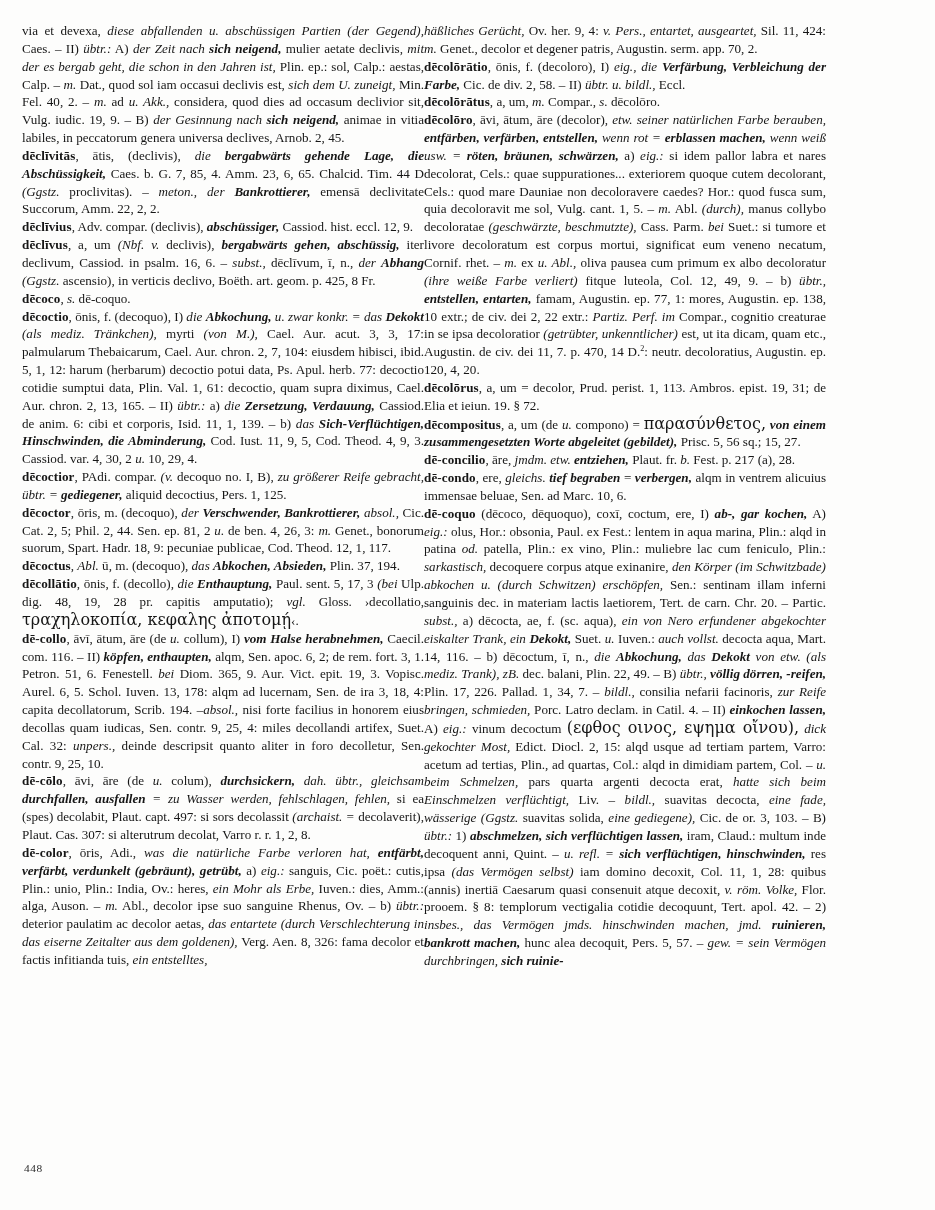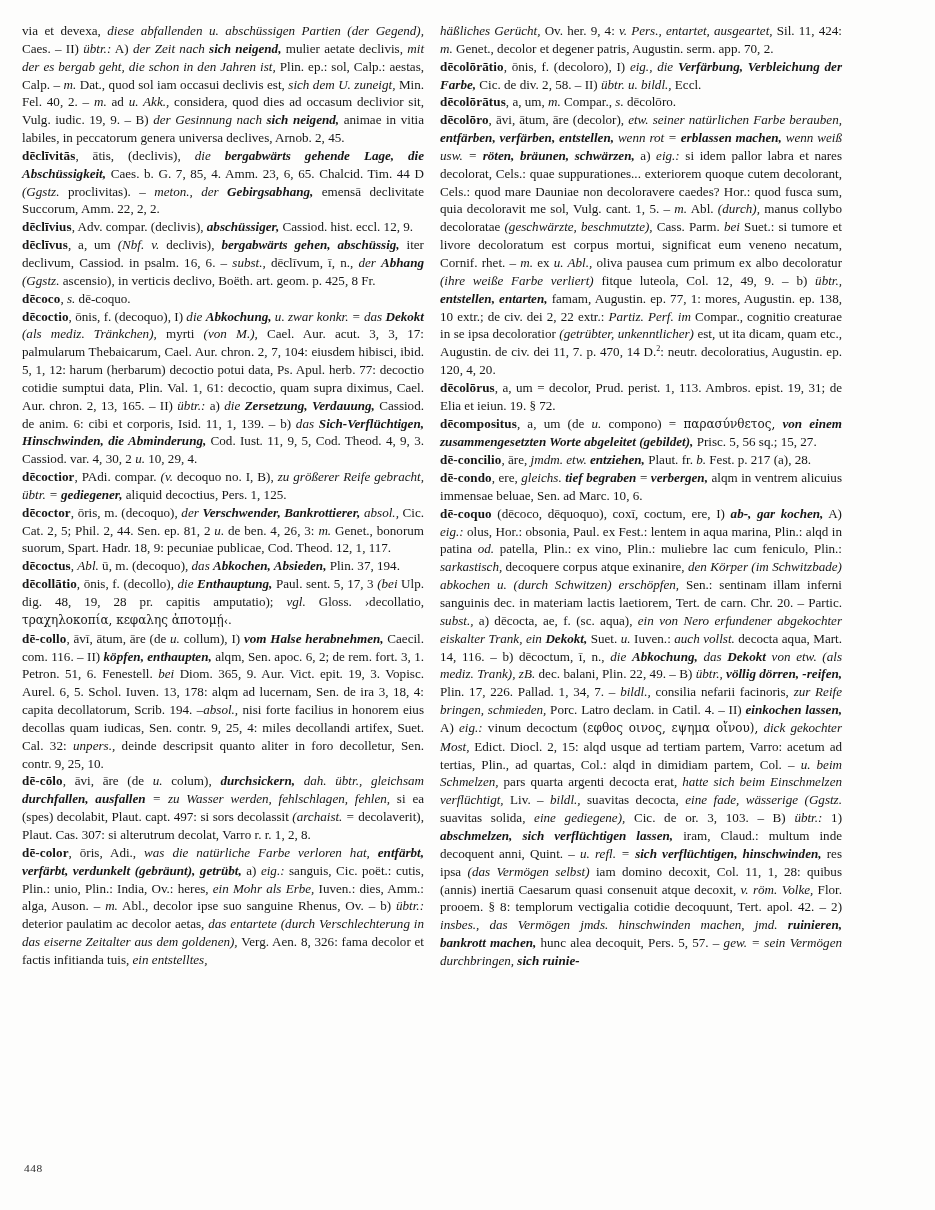--- a/index.html
+++ b/index.html
@@ -17,21 +17,20 @@
     overflow: hidden;
     box-sizing: border-box;
   }
   .columns {
     position: absolute;
     top: 22px;
     left: 22px;
     width: 891px;
     height: 1140px;
     display: flex;
-    gap: 16px;
   }
   .col {
     width: 402px;
     font-size: 13.1px;
     line-height: 17.85px;
     text-align: justify;
     text-justify: inter-word;
     hyphens: none;
   }
   .col > p {
@@ -43,21 +42,21 @@
     margin: 0;
   }
   b { font-weight: bold; }
   i { font-style: italic; }
   .hw {
     font-weight: bold;
     letter-spacing: 0.1px;
   }
   .gk {
     font-family: "DejaVu Serif", serif;
-    font-size: 12px;
+    font-size: 16px;
   }
   sup {
     font-size: 0.62em;
     vertical-align: super;
     line-height: 0;
   }
   .folio {
     position: absolute;
     left: 24px;
     bottom: 36px;
@@ -69,21 +68,21 @@
 </style>
 </head>
 <body>
 
 <div class="page">
 
   <div class="columns">
 
     <div class="col" id="left-col">
         <p class="entry">via et devexa, <i>diese abfallenden u. abschüssigen Partien (der Gegend),</i> Caes. – II) <i>übtr.:</i> A) <i>der Zeit nach</i> <b><i>sich neigend,</i></b> mulier aetate declivis, <i>mit der es bergab geht, die schon in den Jahren ist,</i> Plin. ep.: sol, Calp.: aestas, Calp. – <i>m.</i> Dat., quod sol iam occasui declivis est, <i>sich dem U. zuneigt,</i> Min. Fel. 40, 2. – <i>m.</i> ad <i>u. Akk.,</i> considera, quod dies ad occasum declivior sit, Vulg. iudic. 19, 9. – B) <i>der Gesinnung nach</i> <b><i>sich neigend,</i></b> animae in vitia labiles, in peccatorum genera universa declives, Arnob. 2, 45.</p>
-        <p class="entry"><b class="hw">dēclīvitās</b>, ātis, (declivis), <i>die</i> <b><i>bergabwärts gehende Lage, die Abschüssigkeit,</i></b> Caes. b. G. 7, 85, 4. Amm. 23, 6, 65. Chalcid. Tim. 44 D <i>(Ggstz.</i> proclivitas). – <i>meton., der</i> <b><i>Gebirgsabhang,</i></b> emensā declivitate Succorum, Amm. 22, 2, 2.</p>
+        <p class="entry"><b class="hw">dēclīvitās</b>, ātis, (declivis), <i>die</i> <b><i>bergabwärts gehende Lage, die Abschüssigkeit,</i></b> Caes. b. G. 7, 85, 4. Amm. 23, 6, 65. Chalcid. Tim. 44 D <i>(Ggstz.</i> proclivitas). – <i>meton., der</i> <b><i>Bankrottierer,</i></b> emensā declivitate Succorum, Amm. 22, 2, 2.</p>
         <p class="entry"><b class="hw">dēclīvius</b>, Adv. compar. (declivis), <b><i>abschüssiger,</i></b> Cassiod. hist. eccl. 12, 9.</p>
         <p class="entry"><b class="hw">dēclīvus</b>, a, um <i>(Nbf. v.</i> declivis), <b><i>bergabwärts gehen, abschüssig,</i></b> iter declivum, Cassiod. in psalm. 16, 6. – <i>subst.,</i> dēclīvum, ī, n., <i>der</i> <b><i>Abhang</i></b> <i>(Ggstz.</i> ascensio), in verticis declivo, Boëth. art. geom. p. 425, 8 Fr.</p>
         <p class="entry"><b class="hw">dēcoco</b>, <i>s.</i> dē-coquo.</p>
         <p class="entry"><b class="hw">dēcoctio</b>, ōnis, f. (decoquo), I) <i>die</i> <b><i>Abkochung,</i></b> <i>u. zwar konkr. = das</i> <b><i>Dekokt</i></b> <i>(als mediz. Tränkchen),</i> myrti <i>(von M.),</i> Cael. Aur. acut. 3, 3, 17: palmularum Thebaicarum, Cael. Aur. chron. 2, 7, 104: eiusdem hibisci, ibid. 5, 1, 12: harum (herbarum) decoctio potui data, Ps. Apul. herb. 77: decoctio cotidie sumptui data, Plin. Val. 1, 61: decoctio, quam supra diximus, Cael. Aur. chron. 2, 13, 165. – II) <i>übtr.:</i> a) <i>die</i> <b><i>Zersetzung, Verdauung,</i></b> Cassiod. de anim. 6: cibi et corporis, Isid. 11, 1, 139. – b) <i>das</i> <b><i>Sich-Verflüchtigen, Hinschwinden, die Abminderung,</i></b> Cod. Iust. 11, 9, 5, Cod. Theod. 4, 9, 3. Cassiod. var. 4, 30, 2 <i>u.</i> 10, 29, 4.</p>
         <p class="entry"><b class="hw">dēcoctior</b>, PAdi. compar. <i>(v.</i> decoquo no. I, B), <i>zu größerer Reife gebracht, übtr. =</i> <b><i>gediegener,</i></b> aliquid decoctius, Pers. 1, 125.</p>
         <p class="entry"><b class="hw">dēcoctor</b>, ōris, m. (decoquo), <i>der</i> <b><i>Verschwender, Bankrottierer,</i></b> <i>absol.,</i> Cic. Cat. 2, 5; Phil. 2, 44. Sen. ep. 81, 2 <i>u.</i> de ben. 4, 26, 3: <i>m.</i> Genet., bonorum suorum, Spart. Hadr. 18, 9: pecuniae publicae, Cod. Theod. 12, 1, 117.</p>
         <p class="entry"><b class="hw">dēcoctus</b>, <i>Abl.</i> ū, m. (decoquo), <i>das</i> <b><i>Abkochen, Absieden,</i></b> Plin. 37, 194.</p>
         <p class="entry"><b class="hw">dēcollātio</b>, ōnis, f. (decollo), <i>die</i> <b><i>Enthauptung,</i></b> Paul. sent. 5, 17, 3 <i>(bei</i> Ulp. dig. 48, 19, 28 pr. capitis amputatio); <i>vgl.</i> Gloss. ›decollatio, <span class="gk">τραχηλοκοπία, κεφαλης ἀποτομῄ</span>‹.</p>
         <p class="entry"><b class="hw">dē-collo</b>, āvī, ātum, āre (de <i>u.</i> collum), I) <b><i>vom Halse herabnehmen,</i></b> Caecil. com. 116. – II) <b><i>köpfen, enthaupten,</i></b> alqm, Sen. apoc. 6, 2; de rem. fort. 3, 1. Petron. 51, 6. Fenestell. <i>bei</i> Diom. 365, 9. Aur. Vict. epit. 19, 3. Vopisc. Aurel. 6, 5. Schol. Iuven. 13, 178: alqm ad lucernam, Sen. de ira 3, 18, 4: capita decollatorum, Scrib. 194. –<i>absol.,</i> nisi forte facilius in honorem eius decollas quam iudicas, Sen. contr. 9, 25, 4: miles decollandi artifex, Suet. Cal. 32: <i>unpers.,</i> deinde descripsit quanto aliter in foro decolletur, Sen. contr. 9, 25, 10.</p>
         <p class="entry"><b class="hw">dē-cōlo</b>, āvi, āre (de <i>u.</i> colum), <b><i>durchsickern,</i></b> <i>dah. übtr., gleichsam</i> <b><i>durchfallen, ausfallen</i></b> <i>= zu Wasser werden, fehlschlagen, fehlen,</i> si ea (spes) decolabit, Plaut. capt. 497: si sors decolassit <i>(archaist. =</i> decolaverit), Plaut. Cas. 307: si alterutrum decolat, Varro r. r. 1, 2, 8.</p>

